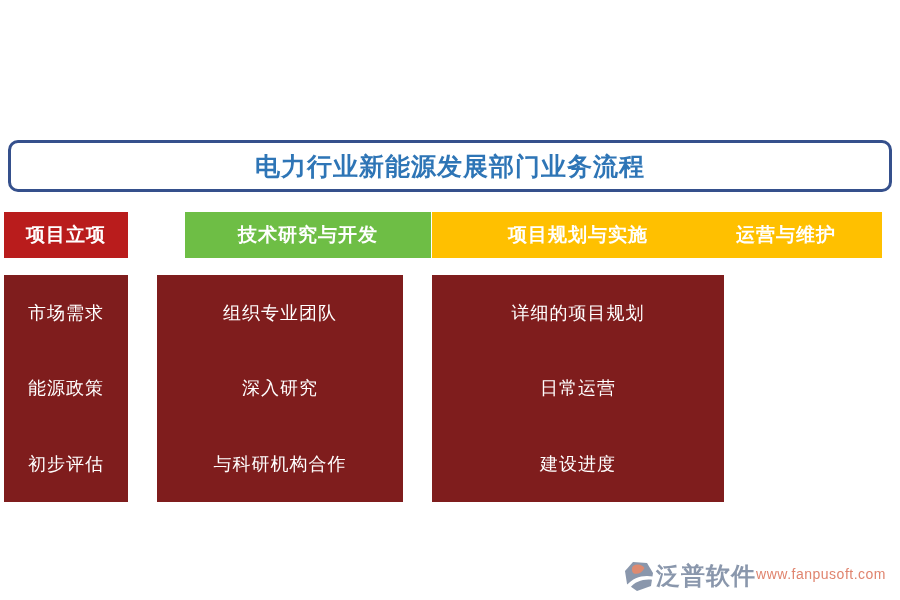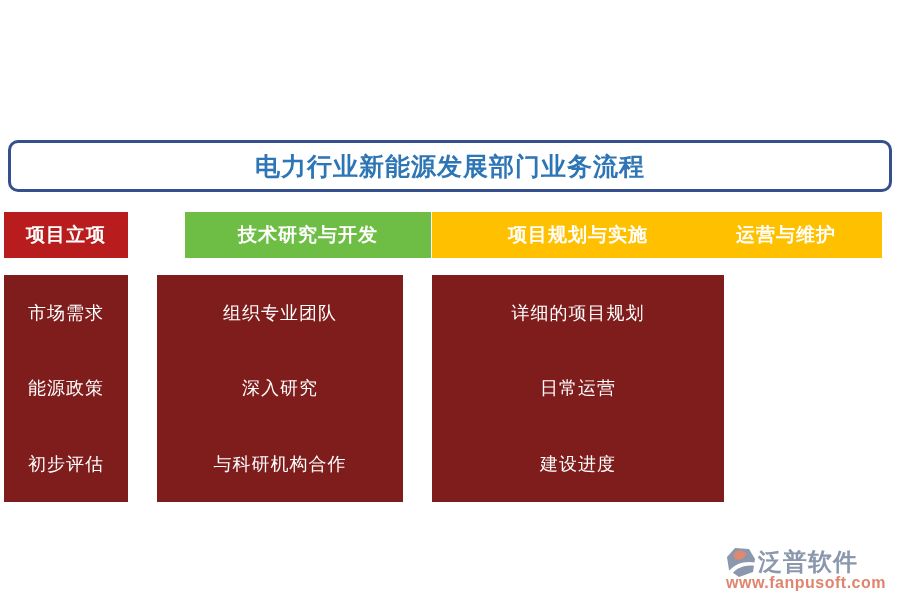--- a/index.html
+++ b/index.html
@@ -65,36 +65,36 @@
   .c1 { left: 4px;   width: 124px; }
   .c2 { left: 157px; width: 246px; }
   .c3 { left: 432px; width: 292px; }
   .c4 { left: 690px; width: 192px; }
   
   .watermark {
     position: absolute;
     right: 14px;
     bottom: 8px;
     display: flex;
-    flex-direction: column;
-    align-items: flex-start;
+    flex-direction: row;
+    align-items: center;
   }
   .wm-row {
     display: flex;
     align-items: center;
     gap: 2px;
   }
   .wm-brand {
     font-size: 24px;
     font-weight: bold;
     letter-spacing: 1px;
   }
   .wm-url {
-    font-size: 16px;
-    font-weight: bold;
+    font-size: 14px;
+    font-weight: normal;
     margin-top: -4px;
     letter-spacing: 0.5px;
   }
 </style>
 </head>
 <body>
 
 <div class="stage">
 
   <div class="title-box">

